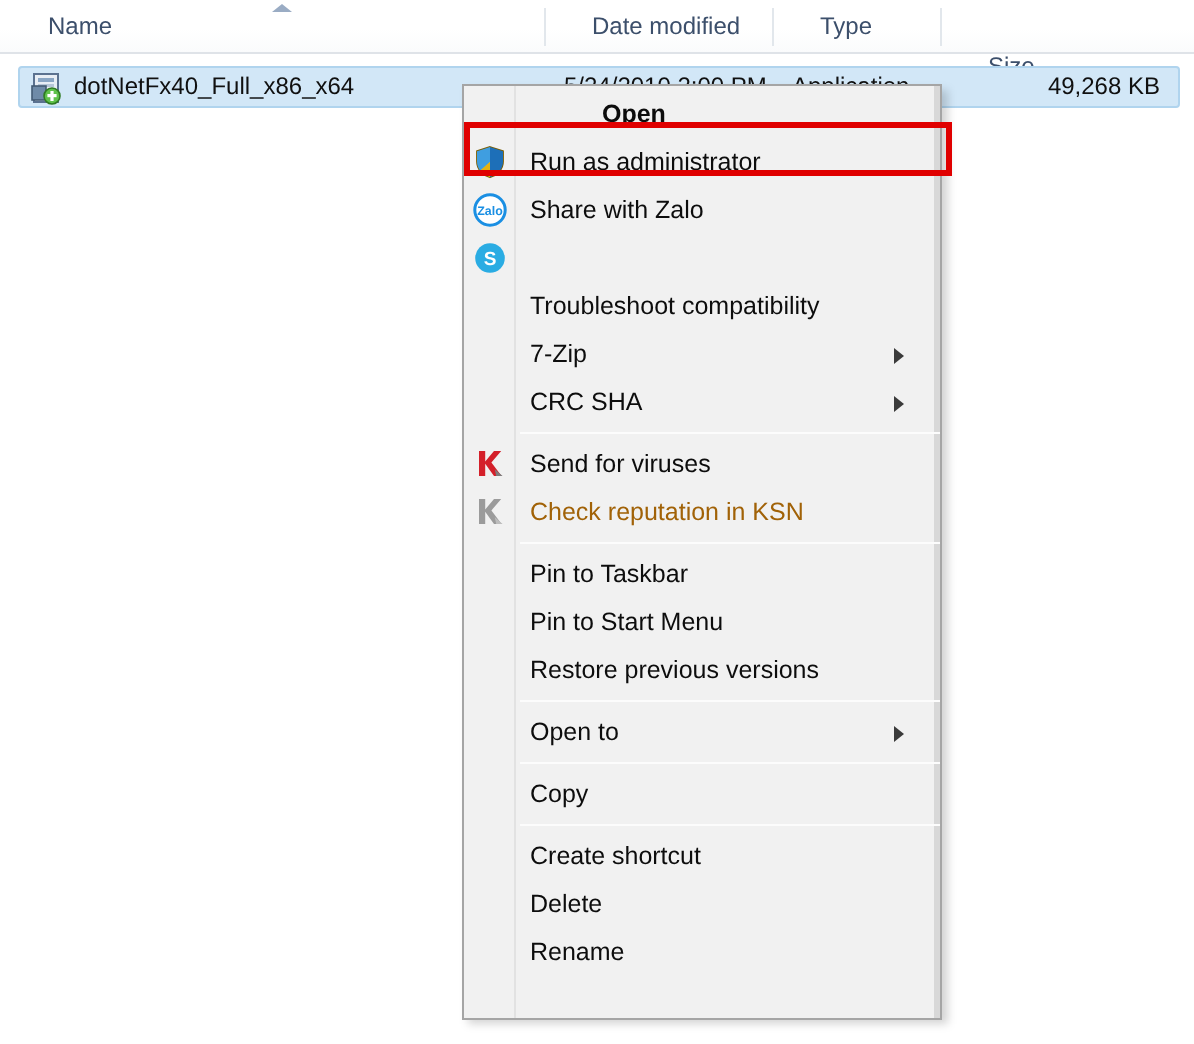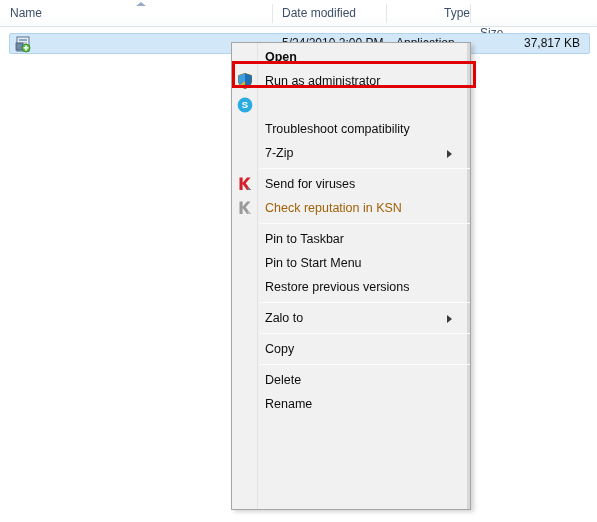--- a/index.html
+++ b/index.html
@@ -26,21 +26,21 @@
     background: linear-gradient(to bottom, #ffffff 0%, #ffffff 55%, #fafbfc 100%);
     border-bottom: 1px solid #dfe3e8;
   }
   .col-header {
     position: absolute;
     top: 0;
     height: 26px;
     line-height: 26px;
     font-size: 12px;
     color: #3c4f6b;
-    padding-left: 10px;
+    padding-left: 24px;
     white-space: nowrap;
     overflow: hidden;
   }
   .col-divider {
     position: absolute;
     top: 4px;
     width: 1px;
     height: 19px;
     background: #e2e7ec;
   }
@@ -139,21 +139,21 @@
     height: 24px;
     display: flex;
     align-items: center;
     padding-left: 28px;
     font-size: 12.5px;
     color: #0d0d0d;
     white-space: nowrap;
     cursor: default;
   }
   .ctx-item .label { padding-left: 5px; }
-  .ctx-item.bold .label { font-weight: bold; }
+  .ctx-item.bold .label { font-weight: bold; margin-left: 36px; }
   .ctx-item.disabled .label { color: #a16207; }
   .ctx-item .icon {
     position: absolute;
     left: 4px; top: 3px;
     width: 18px; height: 18px;
   }
   .ctx-item .arrow {
     position: absolute;
     right: 18px; top: 9px;
     width: 0; height: 0;
@@ -189,40 +189,41 @@
 <body>
 
 <div id="root">
 
   <div class="col-header-bar">
     <div class="col-header" style="left:0px;width:272px;">Name</div>
     <div class="sort-arrow" style="left:136px;"></div>
     <div class="col-divider" style="left:272px;"></div>
     <div class="col-header" style="left:272px;width:114px;">Date modified</div>
     <div class="col-divider" style="left:386px;"></div>
-    <div class="col-header" style="left:386px;width:84px;text-align:right;">Type</div>
+    <div class="col-header" style="left:386px;width:84px;">Type</div>
     <div class="col-divider" style="left:470px;"></div>
     <div class="col-header" style="left:470px;width:127px;margin-top:20px;">Size</div>
   </div>
 
   <div class="file-row">
     <div class="file-icon">
       <svg width="17" height="17" viewBox="0 0 17 17">
         <rect x="2" y="1" width="12" height="14" fill="#e8eef5" stroke="#5b7290" stroke-width="1"></rect>
         <rect x="4" y="3" width="8" height="2" fill="#8aa6c4"></rect>
         <rect x="4" y="6" width="8" height="1.5" fill="#b6c6d8"></rect>
         <rect x="1" y="7" width="7" height="7" fill="#6f8ba8" stroke="#445b74" stroke-width="0.8"></rect>
         <circle cx="11" cy="12" r="4" fill="#5fc24a" stroke="#2f7a22" stroke-width="0.8"></circle>
         <rect x="10.2" y="9.5" width="1.6" height="5" fill="#ffffff"></rect>
         <rect x="8.7" y="11" width="4.6" height="1.6" fill="#ffffff"></rect>
       </svg>
     </div>
+    <div class="file-name">dotNetFx40_Full_x86_x64</div>
     <div class="file-date">5/24/2010 2:00 PM</div>
     <div class="file-type">Application</div>
-    <div class="file-size">37,817 KB</div>
+    <div class="file-size">49,268 KB</div>
   </div>
 
   <div class="ctx-shadow"></div>
   <div class="ctx-menu">
     <div class="ctx-gutter"></div>
     <div class="ctx-scroll-edge"></div>
     <div class="ctx-list" id="ctx-list">
         <div class="ctx-item bold">
           <span class="label">Open</span>
         </div>
@@ -230,31 +231,42 @@
           <span class="icon"><svg width="18" height="18" viewBox="0 0 18 18">
               <path d="M9 1.5 L15.5 3.6 V8.8 C15.5 12.6 12.7 15.4 9 16.6 C5.3 15.4 2.5 12.6 2.5 8.8 V3.6 Z" fill="#f0c419" stroke="#7a5c00" stroke-width="0.9"></path>
               <path d="M9 1.5 L15.5 3.6 V8.8 C15.5 12.6 12.7 15.4 9 16.6 Z" fill="#1d6fb8"></path>
               <path d="M9 1.5 L2.5 3.6 V8.8 C2.5 10.6 3.1 12.2 4.1 13.4 L9 9 Z" fill="#3f9ee0"></path>
               <path d="M9 9 L4.1 13.4 C5.4 14.9 7.1 16 9 16.6 Z" fill="#e5b211"></path>
             </svg></span>
           <span class="label">Run as administrator</span>
         </div>
         <div class="ctx-item">
           <span class="icon"><svg width="18" height="18" viewBox="0 0 18 18">
+              <circle cx="9" cy="9" r="7.6" fill="#ffffff" stroke="#1a8fe3" stroke-width="1.5"></circle>
+              <text x="9" y="11.6" font-size="6.2" font-family="Liberation Sans, sans-serif" font-weight="bold" fill="#1a8fe3" text-anchor="middle">Zalo</text>
+            </svg></span>
+          <span class="label">Share with Zalo</span>
+        </div>
+        <div class="ctx-item">
+          <span class="icon"><svg width="18" height="18" viewBox="0 0 18 18">
               <circle cx="9" cy="9" r="7.4" fill="#2aace3"></circle>
               <text x="9" y="12.4" font-size="9.5" font-family="Liberation Sans, sans-serif" font-weight="bold" fill="#ffffff" text-anchor="middle">S</text>
             </svg></span>
         </div>
         <div class="ctx-item">
           <span class="label">Troubleshoot compatibility</span>
         </div>
         <div class="ctx-item">
           <span class="label">7-Zip</span>
           <span class="arrow"></span>
         </div>
+        <div class="ctx-item">
+          <span class="label">CRC SHA</span>
+          <span class="arrow"></span>
+        </div>
         <div class="ctx-sep"></div>
         <div class="ctx-item">
           <span class="icon"><svg width="18" height="18" viewBox="0 0 18 18">
               <path d="M3.5 2.5 h3.1 v5.2 l4.4 -5.2 h3.6 l-4.9 5.7 l5.1 6.8 h-3.8 l-4.4 -6.1 v6.1 h-3.1 z" fill="#d4202a"></path>
               <path d="M11.4 11.6 l3.9 3.4 h-3.2 z" fill="#7d7d7d"></path>
             </svg></span>
           <span class="label">Send for viruses</span>
         </div>
         <div class="ctx-item disabled">
           <span class="icon"><svg width="18" height="18" viewBox="0 0 18 18">
@@ -268,28 +280,31 @@
           <span class="label">Pin to Taskbar</span>
         </div>
         <div class="ctx-item">
           <span class="label">Pin to Start Menu</span>
         </div>
         <div class="ctx-item">
           <span class="label">Restore previous versions</span>
         </div>
         <div class="ctx-sep"></div>
         <div class="ctx-item">
-          <span class="label">Zalo to</span>
+          <span class="label">Open to</span>
           <span class="arrow"></span>
         </div>
         <div class="ctx-sep"></div>
         <div class="ctx-item">
           <span class="label">Copy</span>
         </div>
         <div class="ctx-sep"></div>
+        <div class="ctx-item">
+          <span class="label">Create shortcut</span>
+        </div>
         <div class="ctx-item">
           <span class="label">Delete</span>
         </div>
         <div class="ctx-item">
           <span class="label">Rename</span>
         </div>
       </div>
   </div>
 
   <div class="red-box" style="border-color: rgb(224, 0, 0);"></div>

